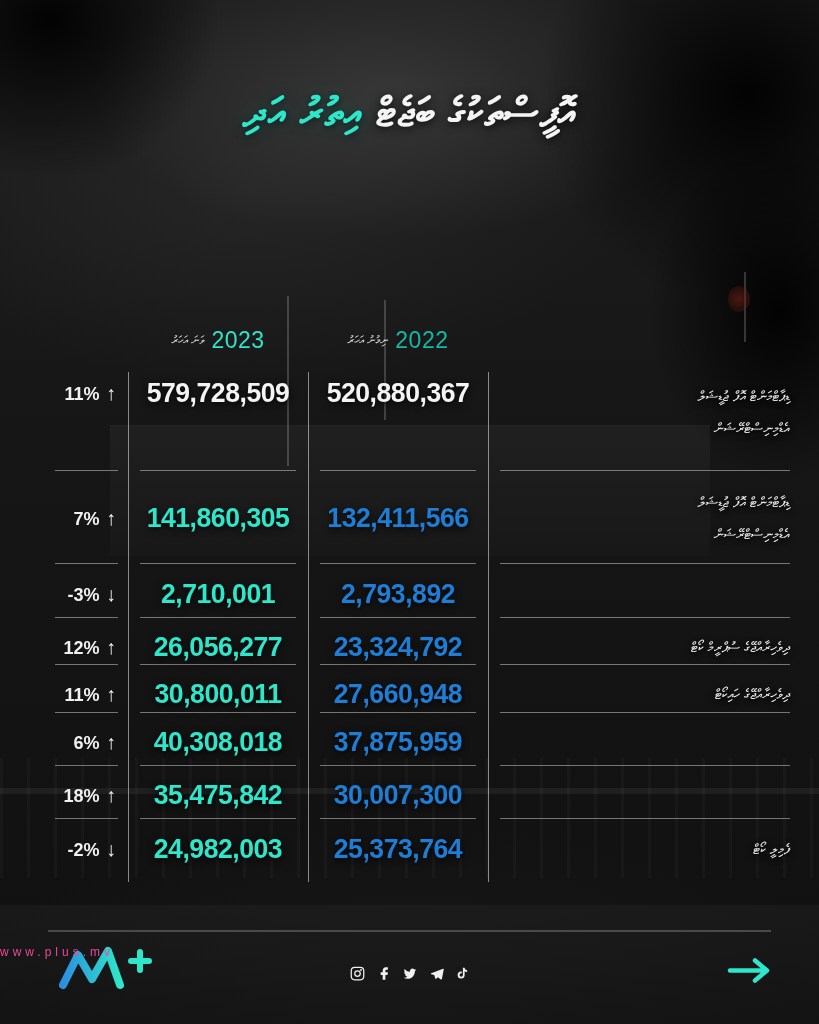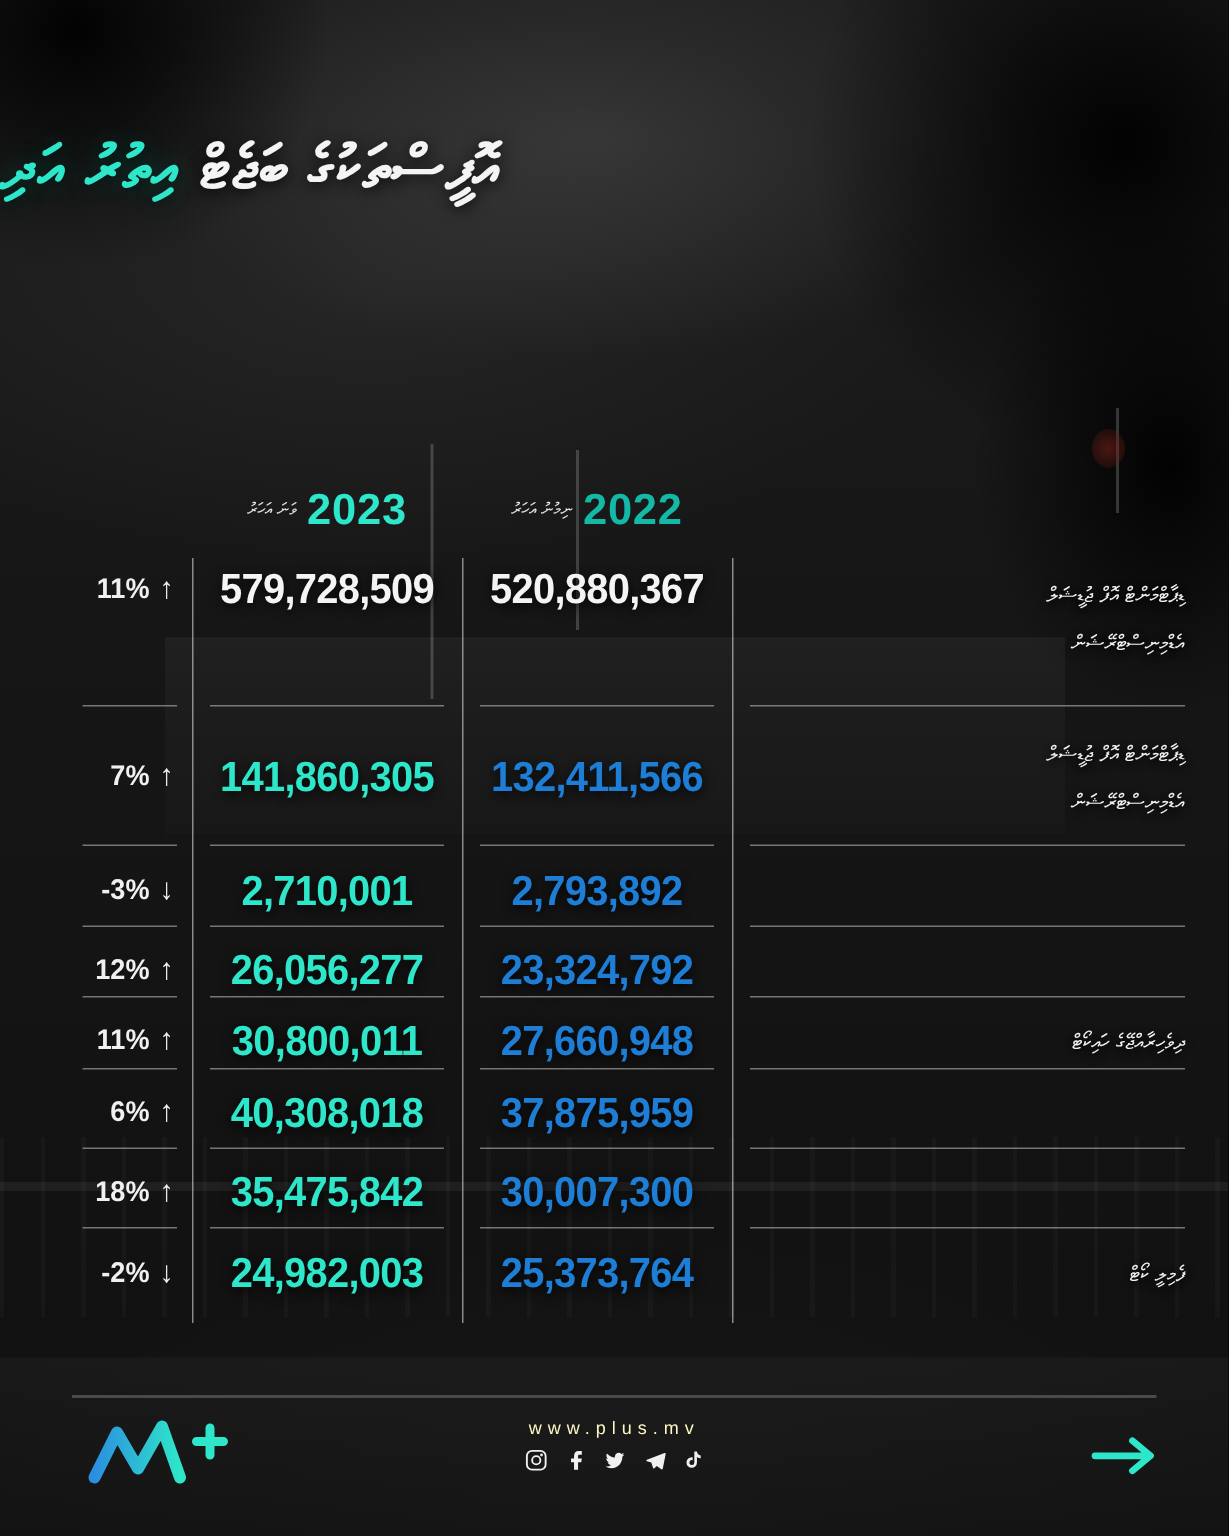--- a/index.html
+++ b/index.html
@@ -26,33 +26,33 @@
   .p3{left:744px;top:272px;height:70px;}
   .lamp{position:absolute;left:728px;top:286px;width:22px;height:26px;border-radius:50%;
         background:radial-gradient(circle, rgba(130,35,25,.55), rgba(60,15,10,.15));}
   .gate{position:absolute;left:0;top:758px;width:819px;height:120px;opacity:.45;
         background:repeating-linear-gradient(90deg, rgba(255,255,255,.06) 0 3px, rgba(0,0,0,0) 3px 27px);}
   .rail{position:absolute;left:0;top:788px;width:819px;height:6px;background:rgba(255,255,255,.06);}
   .pavement{position:absolute;left:0;top:905px;width:819px;height:119px;
             background:linear-gradient(rgba(40,40,40,.35), rgba(20,20,20,.6));}
 
   
-  .title{position:absolute;top:70px;left:0;right:0;text-align:left;direction:rtl;
+  .title{position:absolute;top:70px;left:0;right:0;text-align:center;direction:rtl;
          font-size:40px;font-weight:700;line-height:84px;letter-spacing:1px;}
   .title .w{color:#f4f4f4;text-shadow:0 2px 10px rgba(0,0,0,.8);}
   .title .g{color:#2ee6c9;text-shadow:0 0 18px rgba(46,230,201,.28), 0 2px 10px rgba(0,0,0,.8);}
   .title .g2{display:block;color:#2ee6c9;text-shadow:0 0 18px rgba(46,230,201,.28), 0 2px 10px rgba(0,0,0,.8);}
   .title .w{margin-left:14px;}
 
   
   .th{position:absolute;top:322px;height:36px;display:flex;direction:rtl;align-items:center;
       justify-content:center;gap:7px;}
   .th23{left:140px;width:156px;}
   .th22{left:320px;width:156px;}
-  .yr{font-size:29px;font-weight:700;letter-spacing:.5px;}
+  .yr{font-size:23px;font-weight:400;letter-spacing:.5px;}
   .th23 .yr{color:#2ee6c9;}
   .th22 .yr{color:#14b8a6;}
   .yrlabel{font-size:11.5px;color:#e2e2e2;}
 
   .vline{position:absolute;top:372px;height:510px;width:1px;background:rgba(255,255,255,.5);}
   .vl1{left:128px;} .vl2{left:308px;} .vl3{left:488px;}
 
   .sep{position:absolute;left:0;right:0;height:1px;}
   .sep span{position:absolute;top:0;height:1px;background:rgba(255,255,255,.42);}
   .sep .sg1{left:55px;width:63px;}
@@ -77,21 +77,21 @@
   .r1 .v23,.r1 .v22{color:#f4f4f4;}
   .lbl{left:500px;right:29px;direction:rtl;text-align:right;color:#f2f2f2;font-size:14px;
        line-height:32px;text-shadow:0 2px 6px rgba(0,0,0,.9);}
   .lbl span{display:block;}
   .lbl span:empty{display:none;}
   .r1 .lbl{top:calc(50% + 19px);}
 
   
   .fdiv{position:absolute;left:48px;top:930px;width:723px;height:2px;background:#4a4a4a;}
   .logo{position:absolute;left:55px;top:943px;}
-  .site-url{position:absolute;left:0;right:0;top:945px;text-align:center;color:#fef9c3;
+  .site-url{position:absolute;left:0;right:0;top:945px;color:#ec4899;
             font-size:12px;letter-spacing:4px;}
   .socials{position:absolute;left:0;right:0;top:966px;display:flex;justify-content:center;
            align-items:center;gap:11px;}
   .socials svg{display:block;}
   .next{position:absolute;right:47px;top:957px;}
 </style>
 </head>
 <body>
 
 <div class="stage">
@@ -159,20 +159,23 @@
     <div class="cell v23">2,710,001</div>
     <div class="cell v22">2,793,892</div>
   </div>
   <div class="row r4">
     <div class="cell pct">
         <span>12%</span>
         <span class="trend">↑</span>
       </div>
     <div class="cell v23">26,056,277</div>
     <div class="cell v22">23,324,792</div>
+    <div class="cell lbl">
+        <span>ދިވެހިރާއްޖޭގެ ސުޕްރީމް ކޯޓް</span>
+      </div>
   </div>
   <div class="row r5">
     <div class="cell pct">
         <span>11%</span>
         <span class="trend">↑</span>
       </div>
     <div class="cell v23">30,800,011</div>
     <div class="cell v22">27,660,948</div>
     <div class="cell lbl">
         <span>ދިވެހިރާއްޖޭގެ ހައިކޯޓް</span>

